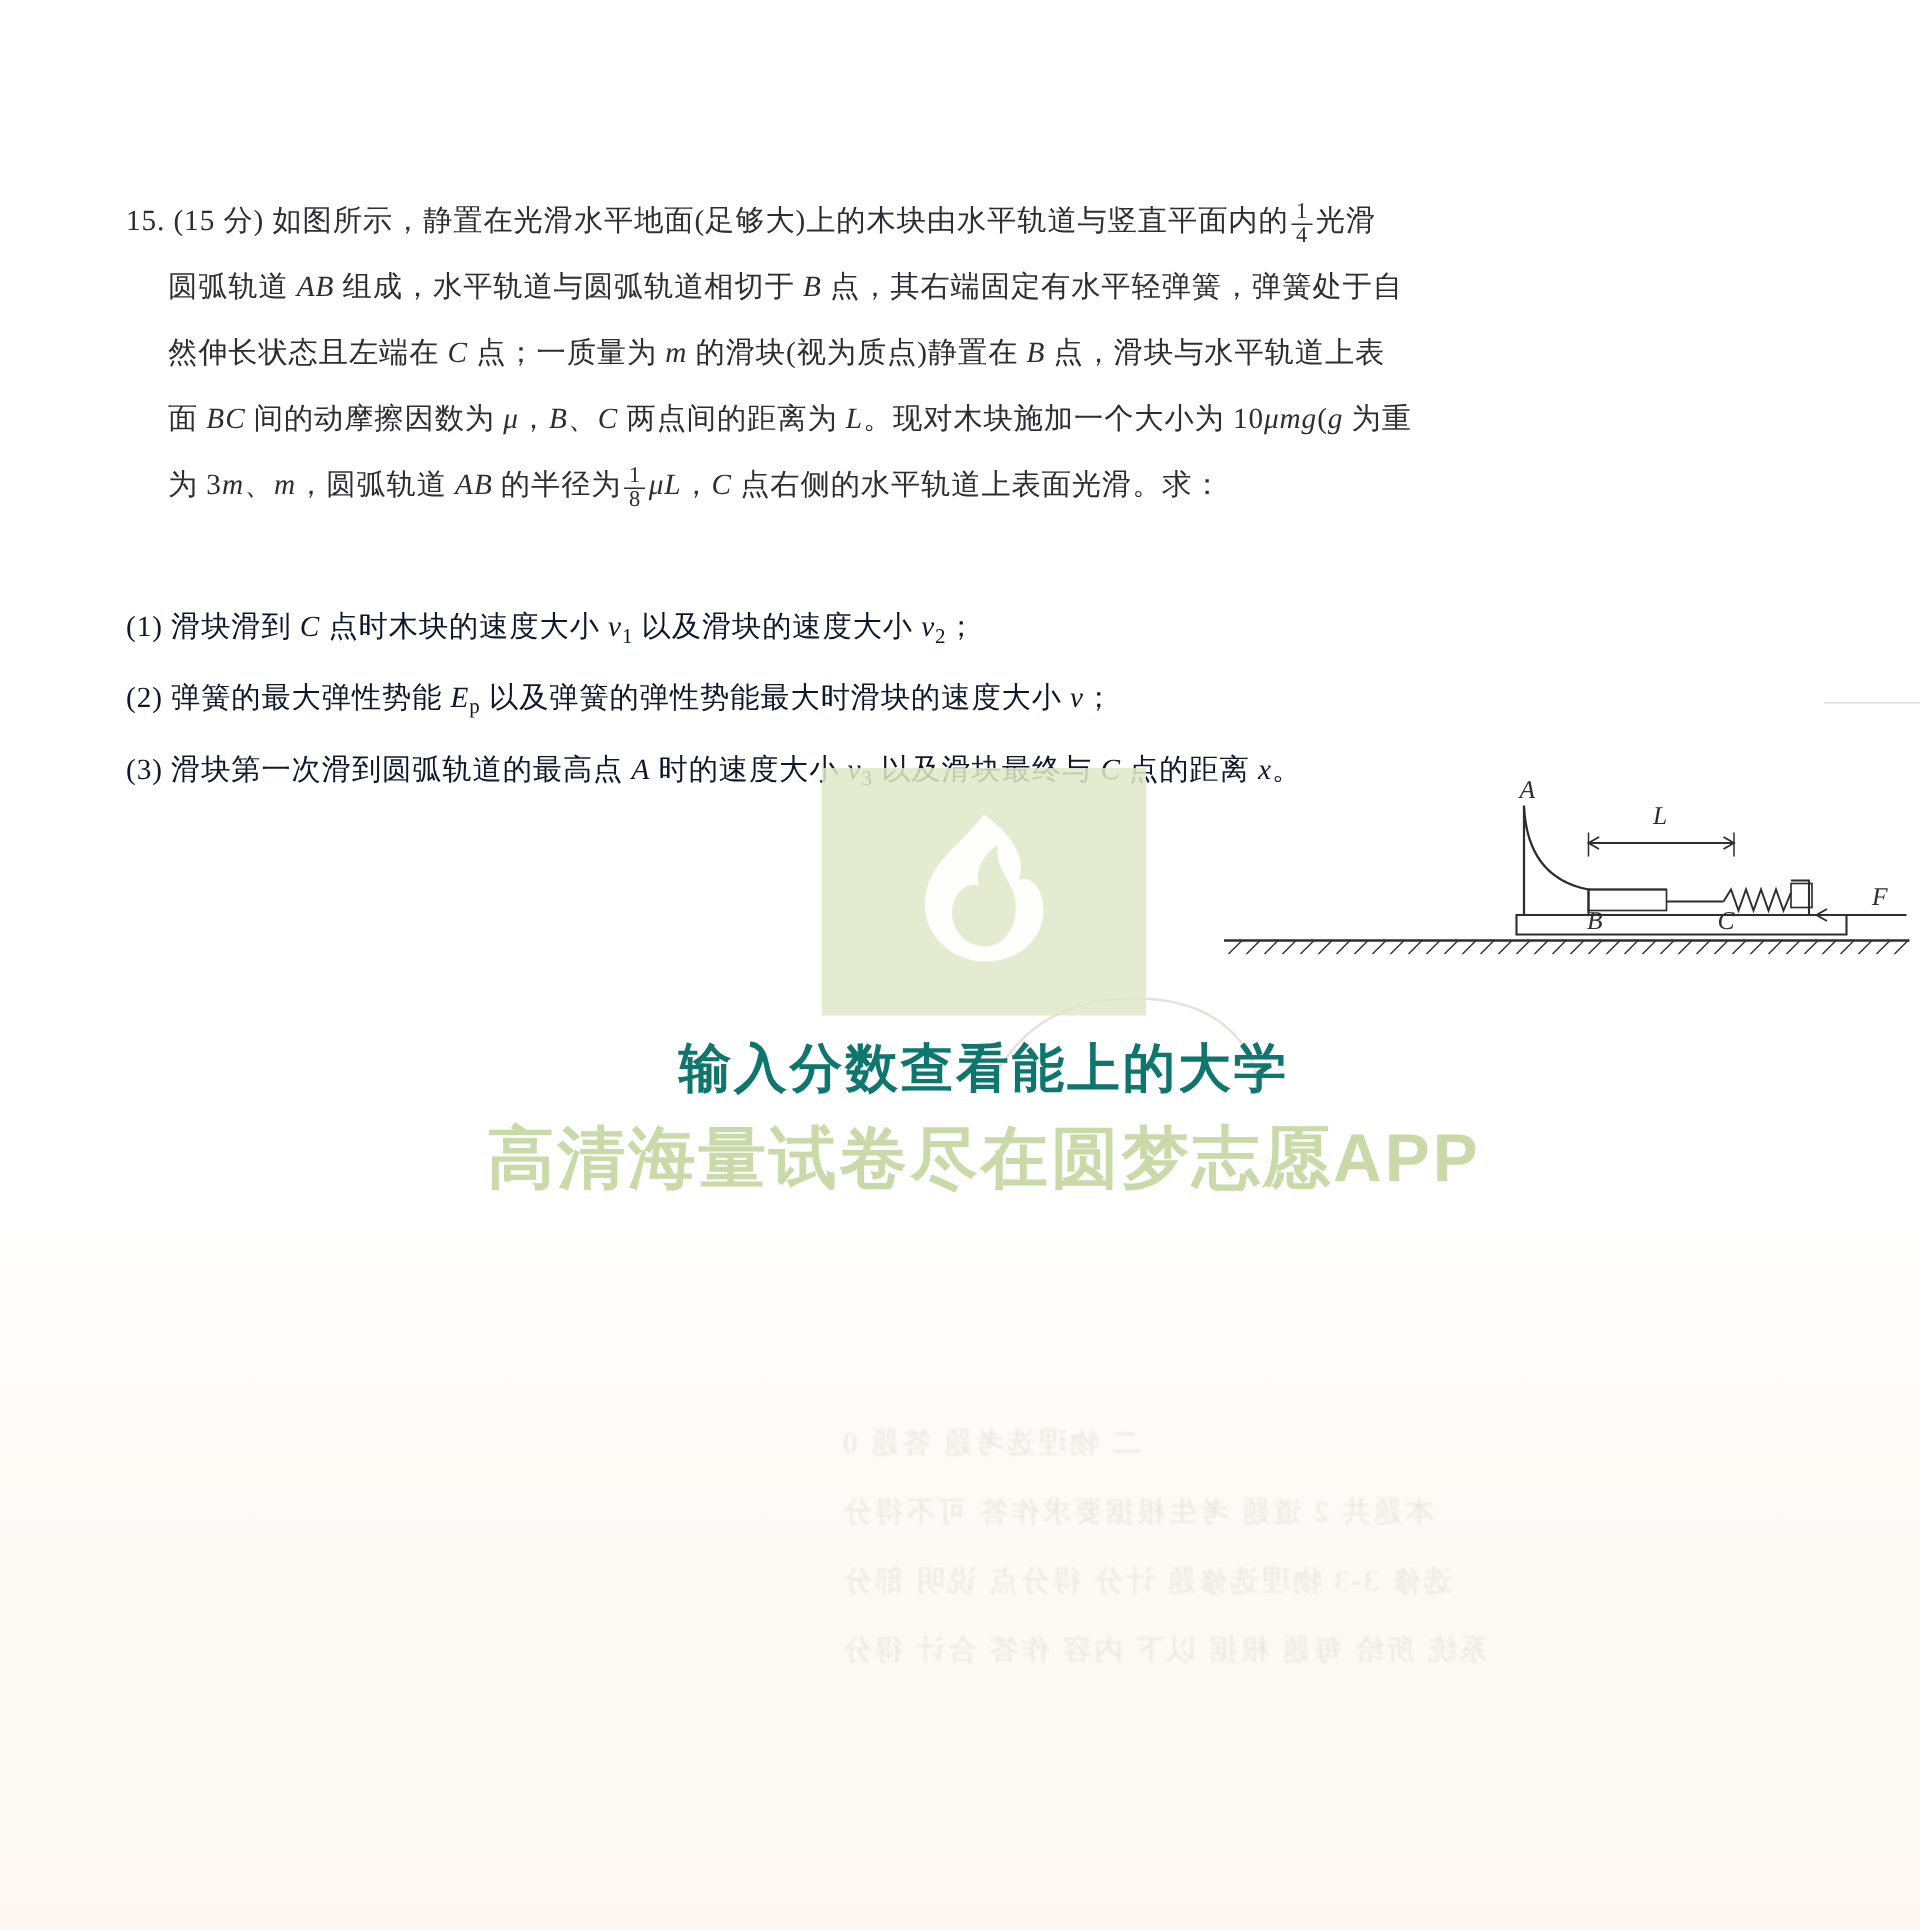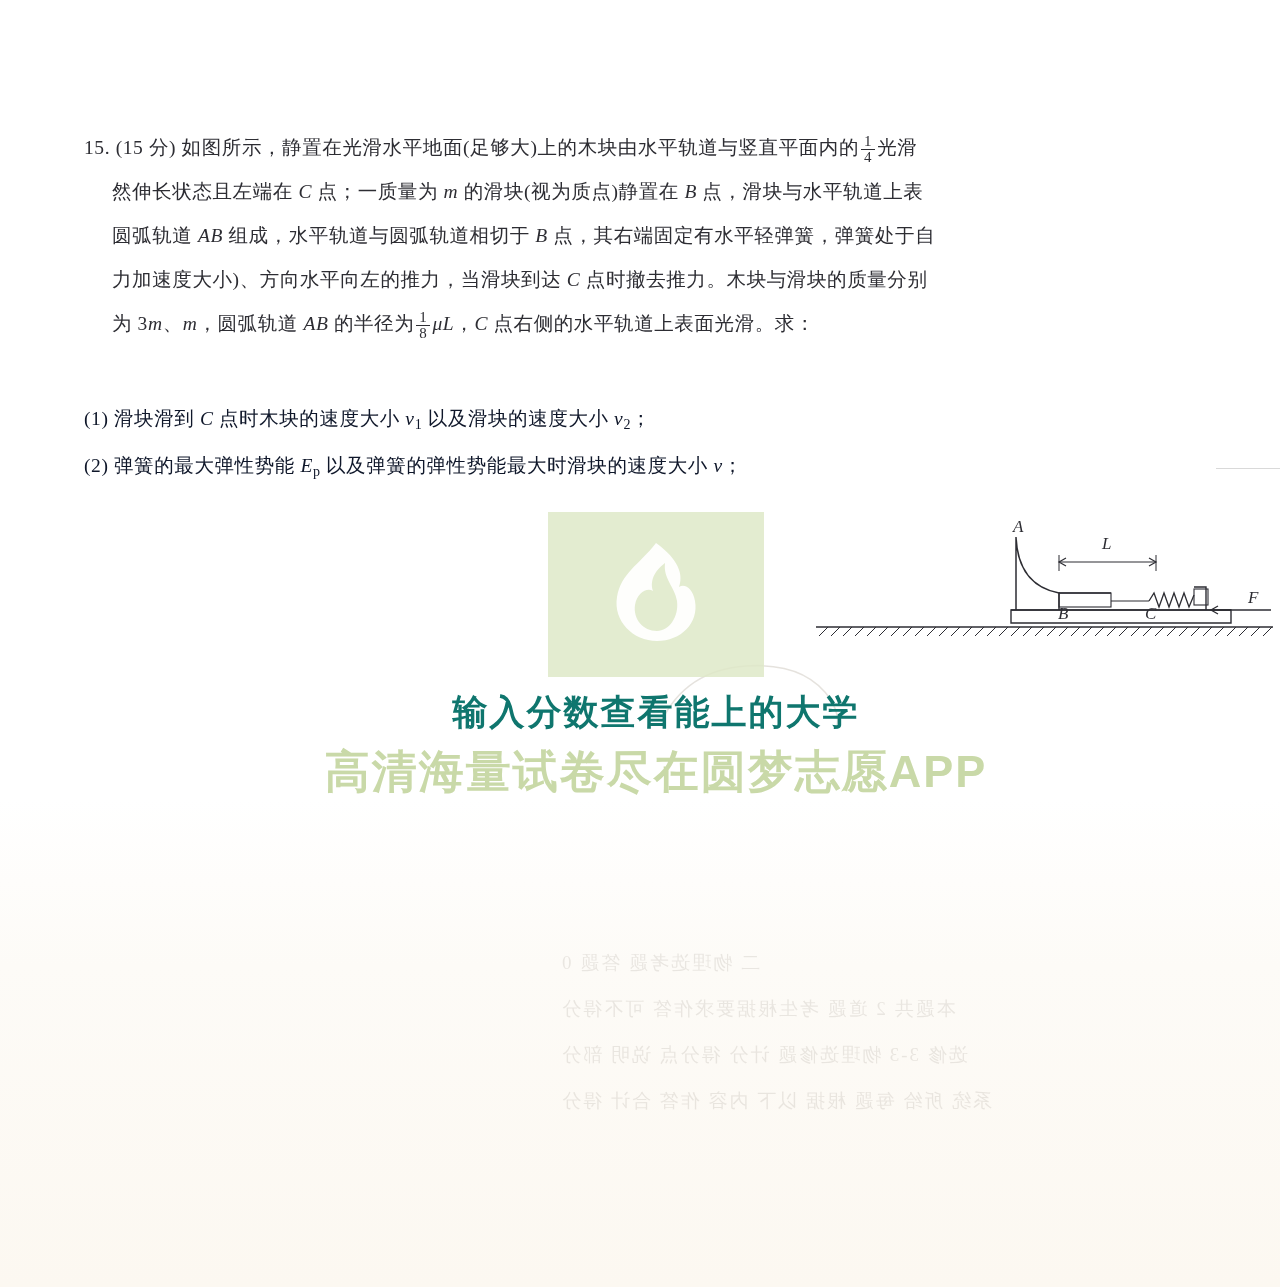--- a/index.html
+++ b/index.html
@@ -165,39 +165,42 @@
   <div>系统 所给 每题 根据 以下 内容 作答 合计 得分</div>
 </div>
 
 <div id="content">
 
   <div class="q-body">
     <div class="ln">
       15. (15 分) 如图所示，静置在光滑水平地面(足够大)上的木块由水平轨道与竖直平面内的<span class="frac"><span class="num">1</span><span class="den">4</span></span>光滑
     </div>
     <div class="ln indent">
+      圆弧轨道 <span class="it">AB</span> 组成，水平轨道与圆弧轨道相切于 <span class="it">B</span> 点，其右端固定有水平轻弹簧，弹簧处于自
+    </div>
+    <div class="ln indent">
       然伸长状态且左端在 <span class="it">C</span> 点；一质量为 <span class="it">m</span> 的滑块(视为质点)静置在 <span class="it">B</span> 点，滑块与水平轨道上表
     </div>
     <div class="ln indent">
-      圆弧轨道 <span class="it">AB</span> 组成，水平轨道与圆弧轨道相切于 <span class="it">B</span> 点，其右端固定有水平轻弹簧，弹簧处于自
-    </div>
-    <div class="ln indent">
-      力加速度大小)、方向水平向左的推力，当滑块到达 <span class="it">C</span> 点时撤去推力。木块与滑块的质量分别
+      面 <span class="it">BC</span> 间的动摩擦因数为 <span class="it">μ</span>，<span class="it">B</span>、<span class="it">C</span> 两点间的距离为 <span class="it">L</span>。现对木块施加一个大小为 10<span class="it">μmg</span>(<span class="it">g</span> 为重
     </div>
     <div class="ln indent">
       为 3<span class="it">m</span>、<span class="it">m</span>，圆弧轨道 <span class="it">AB</span> 的半径为<span class="frac"><span class="num">1</span><span class="den">8</span></span><span class="it">μL</span>，<span class="it">C</span> 点右侧的水平轨道上表面光滑。求：
     </div>
   </div>
 
   <div class="sub-items">
     <div class="ln">
       (1) 滑块滑到 <span class="it">C</span> 点时木块的速度大小 <span class="it">v</span><span class="sub">1</span> 以及滑块的速度大小 <span class="it">v</span><span class="sub">2</span>；
     </div>
     <div class="ln">
       (2) 弹簧的最大弹性势能 <span class="it">E</span><span class="sub">p</span> 以及弹簧的弹性势能最大时滑块的速度大小 <span class="it">v</span>；
+    </div>
+    <div class="ln">
+      (3) 滑块第一次滑到圆弧轨道的最高点 <span class="it">A</span> 时的速度大小 <span class="it">v</span><span class="sub">3</span> 以及滑块最终与 <span class="it">C</span> 点的距离 <span class="it">x</span>。
     </div>
   </div>
 
   <div id="figure">
     <svg width="465" height="130" viewBox="0 0 465 130">
 
       <line x1="5" y1="112" x2="462" y2="112" stroke="#2d2d33" stroke-width="1.6"></line>
       <g stroke="#2d2d33" stroke-width="1">
         <line x1="8" y1="121" x2="17" y2="112"></line>
           <line x1="20" y1="121" x2="29" y2="112"></line>

